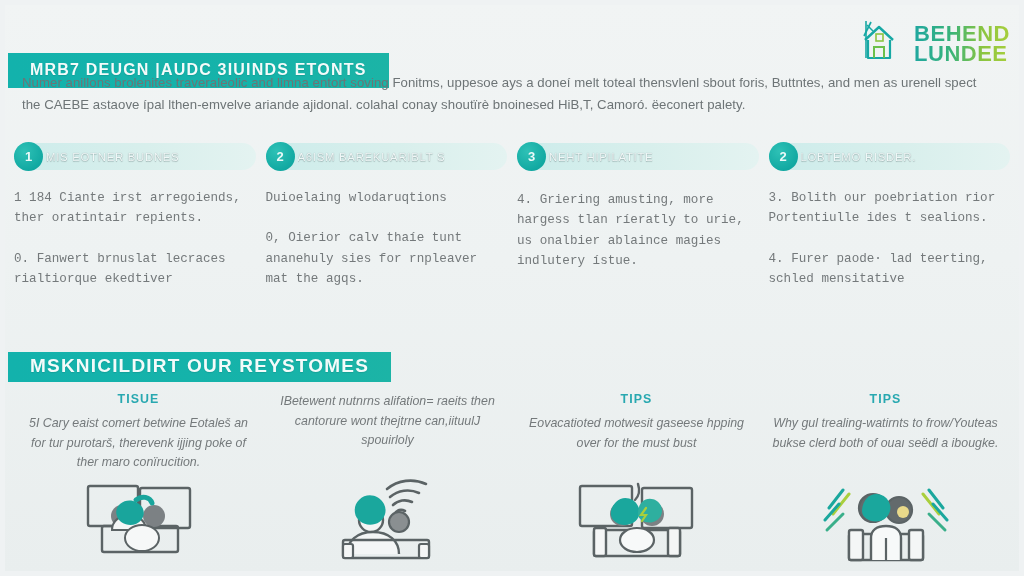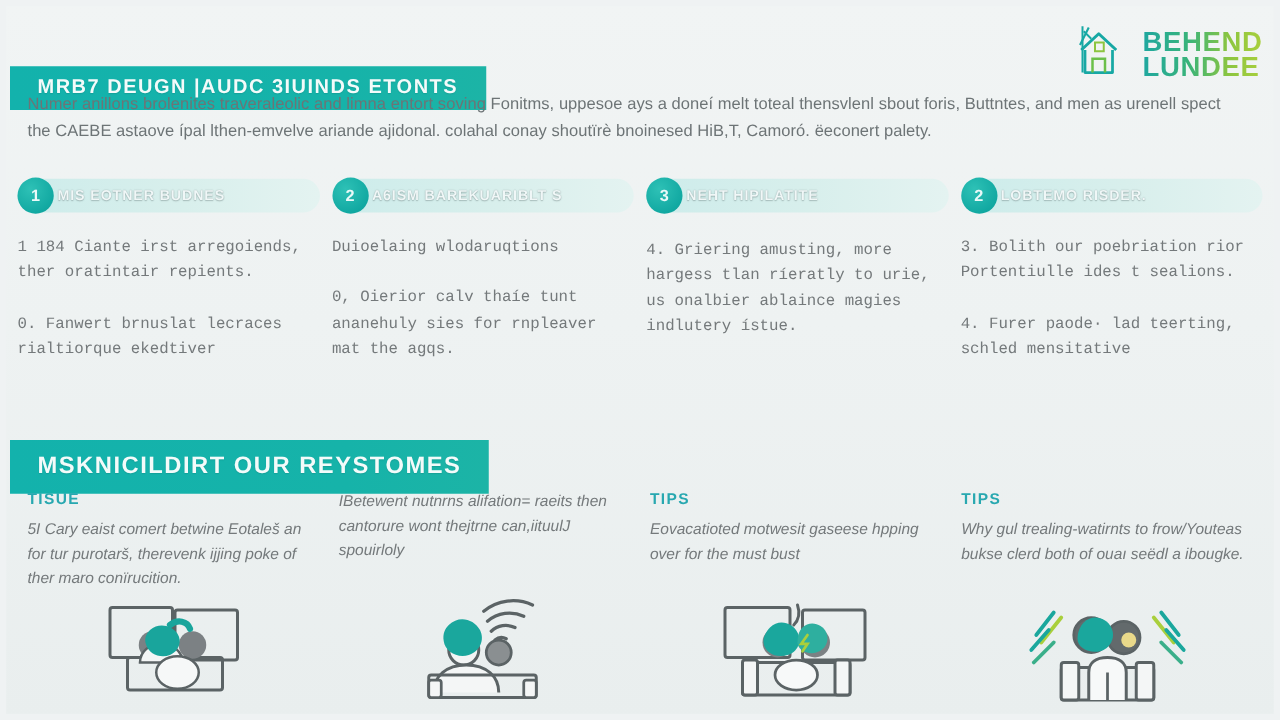--- a/index.html
+++ b/index.html
@@ -63,21 +63,21 @@
     background: linear-gradient(90deg, #13b2ac 0%, #16b3a9 70%, #1cb4a6 100%);
     color: #f3fbfa;
     display: flex;
     align-items: center;
     padding: 0 22px 2px 22px;
     font-weight: 700;
     letter-spacing: 1.2px;
     text-shadow: 0 1px 1px rgba(0,0,0,0.10);
   }
   .banner-main { top: 23px; height: 35px; font-size: 16px; margin-top: 30px; }
-  .banner-sub  { top: 352px; height: 43px; font-size: 19px; }
+  .banner-sub  { top: 352px; height: 30px; font-size: 19px; }
 
   
   .intro {
     position: absolute;
     left: 22px;
     top: 72px;
     width: 976px;
     font-size: 13.2px;
     line-height: 1.68;
     color: #6d7476;
@@ -100,21 +100,21 @@
     height: 27px;
     border-radius: 14px;
     background: linear-gradient(90deg, #cdeceb 0%, #d8efec 55%, #e4f3f1 100%);
     display: flex;
     align-items: center;
     padding-left: 32px;
     position: relative;
   }
   .col-head-text {
     font-size: 11.4px;
-    font-weight: 700;
+    font-weight: 400;
     letter-spacing: 0.7px;
     color: #f0f7f7;
     text-shadow: 0 0 1px rgba(110,130,130,0.65),
                  0 1px 1px rgba(90,110,110,0.35);
     white-space: nowrap;
     overflow: hidden;
   }
   .badge {
     position: absolute;
     left: 0; top: -1px;
@@ -144,21 +144,21 @@
 
   
   .tips {
     position: absolute;
     left: 14px;
     top: 392px;
     width: 996px;
     display: grid;
     grid-template-columns: repeat(4, 1fr);
   }
-  .tip { padding: 0 8px; }
+  .tip { padding: 0 8px; text-align: center; }
   .tip-title {
     font-size: 12.4px;
     font-weight: 700;
     letter-spacing: 1.1px;
     color: #28a8b0;
     margin-bottom: 8px;
   }
   .tip-text {
     font-size: 12.4px;
     line-height: 1.58;

